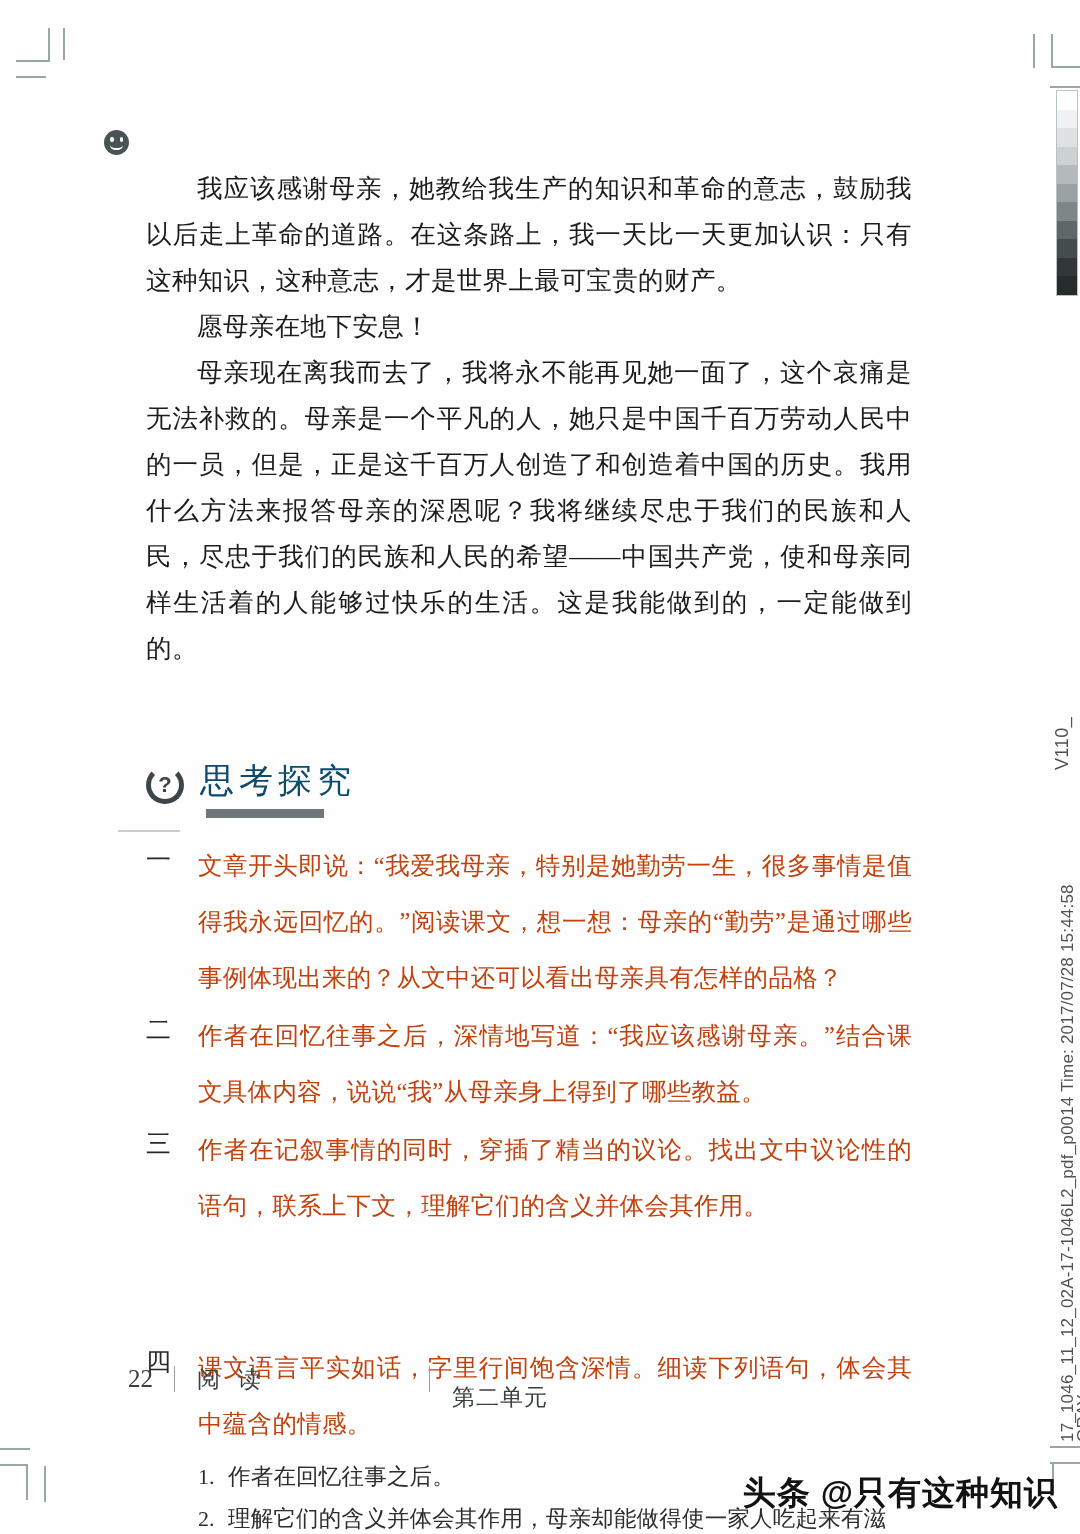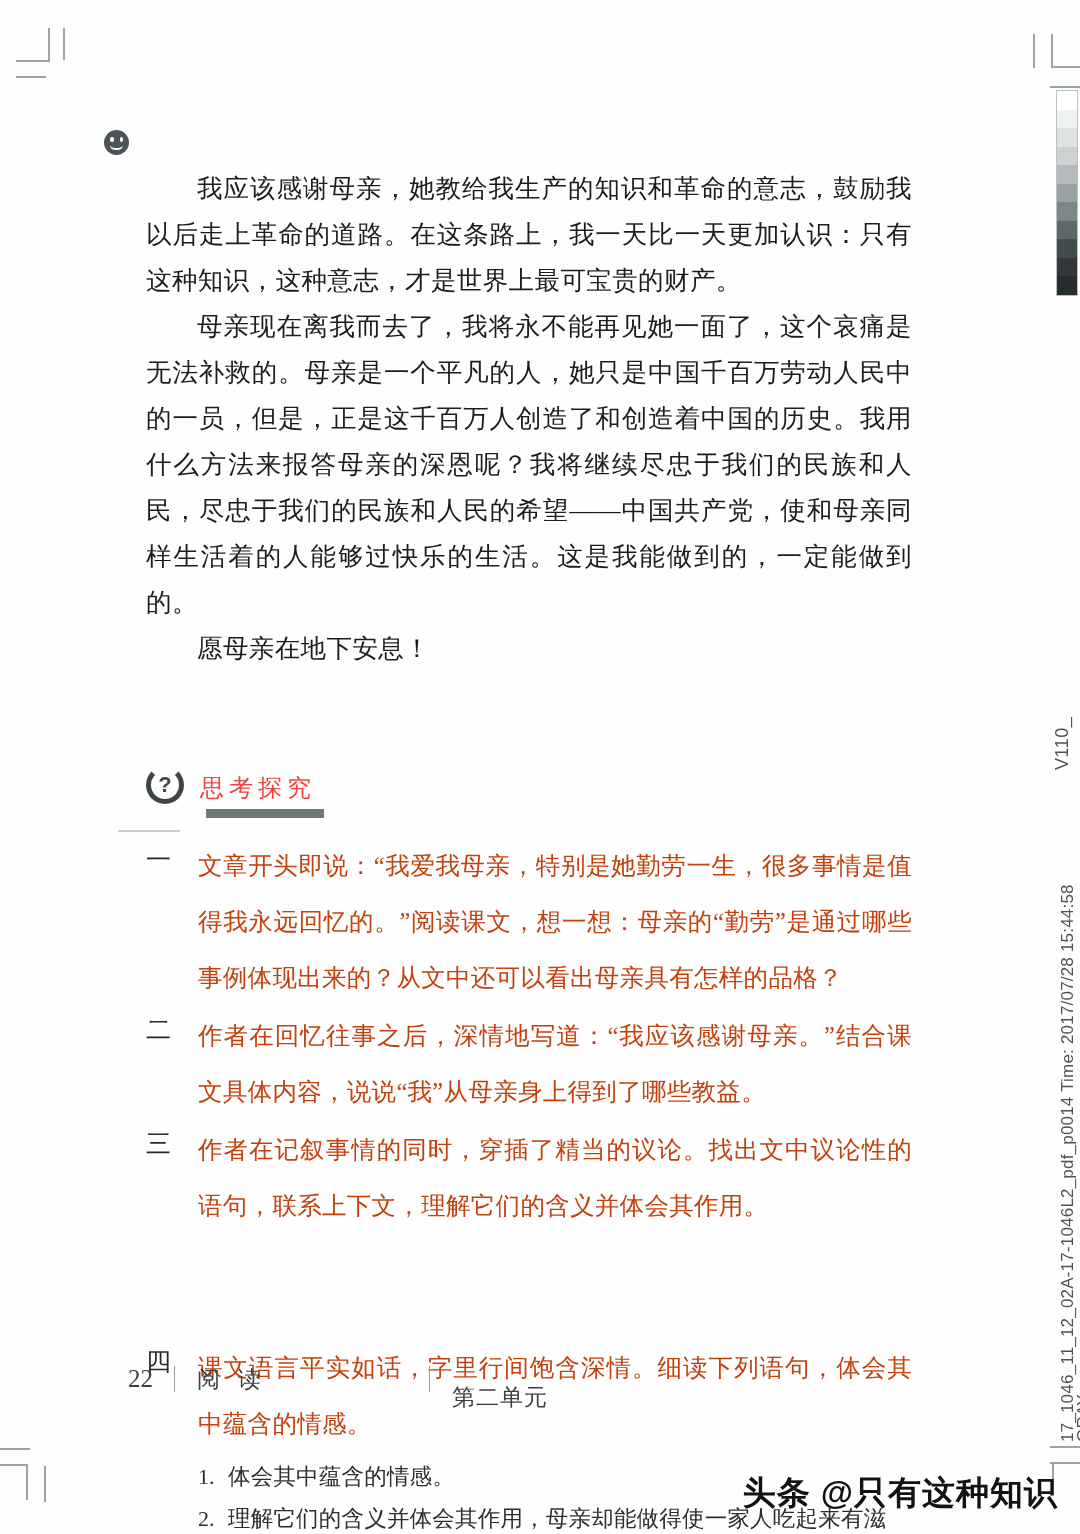--- a/index.html
+++ b/index.html
@@ -112,23 +112,23 @@
     height: 58px;
   }
   .section-head .badge {
     position: relative;
     width: 38px; height: 38px;
     flex: 0 0 38px;
     margin-bottom: 4px;
   }
   .section-head .title-wrap { position: relative; padding-bottom: 4px; }
   .section-head .title {
-    font-size: 24px;
+    font-size: 34px;
     letter-spacing: 5px;
-    color: #ef4444;
+    color: #0c4a6e;
     font-family: "Liberation Serif", "DejaVu Serif", serif;
     white-space: nowrap;
   }
   .section-head .rule {
     position: absolute;
     left: 6px;
     bottom: -10px;
     width: 118px;
     height: 9px;
     background: #6f7779;
@@ -352,22 +352,22 @@
     <span class="eye r"></span>
     <span class="mouth"></span>
   </div>
 
   <div class="smudge"></div>
 
   <div class="content">
 
     <div class="prose">
       <p>我应该感谢母亲，她教给我生产的知识和革命的意志，鼓励我以后走上革命的道路。在这条路上，我一天比一天更加认识：只有这种知识，这种意志，才是世界上最可宝贵的财产。</p>
+      <p>愿母亲在地下安息！</p>
       <p>母亲现在离我而去了，我将永不能再见她一面了，这个哀痛是无法补救的。母亲是一个平凡的人，她只是中国千百万劳动人民中的一员，但是，正是这千百万人创造了和创造着中国的历史。我用什么方法来报答母亲的深恩呢？我将继续尽忠于我们的民族和人民，尽忠于我们的民族和人民的希望——中国共产党，使和母亲同样生活着的人能够过快乐的生活。这是我能做到的，一定能做到的。</p>
-      <p>愿母亲在地下安息！</p>
     </div>
 
     <div style="height:78px"></div>
     <div class="section-head">
       <div class="badge badge-q">
         <span class="qm">?</span>
       </div>
       <div class="title-wrap">
         <div class="title">思考探究</div>
         <div class="rule"></div>
@@ -394,21 +394,21 @@
 
     <div style="height:30px"></div>
     <div class="qlist">
       <div class="qitem">
         <span class="num">四</span>
         <span class="qtext">课文语言平实如话，字里行间饱含深情。细读下列语句，体会其中蕴含的情感。</span>
       </div>
       <div class="sublist" style="padding-left:52px">
         <div class="subitem">
           <span class="snum">1.</span>
-          <span class="stext">体会其中蕴含的情感。</span>
+          <span class="stext">作者在回忆往事之后。</span>
         </div>
         <div class="subitem">
           <span class="snum">2.</span>
           <span class="stext">理解它们的含义并体会其作用，母亲却能做得使一家人吃起来有滋味。</span>
         </div>
         <div class="subitem">
           <span class="snum">3.</span>
           <span class="stext">母亲年老了，但她永远想念着我，如同我永远想念着她一样。</span>
         </div>
 

